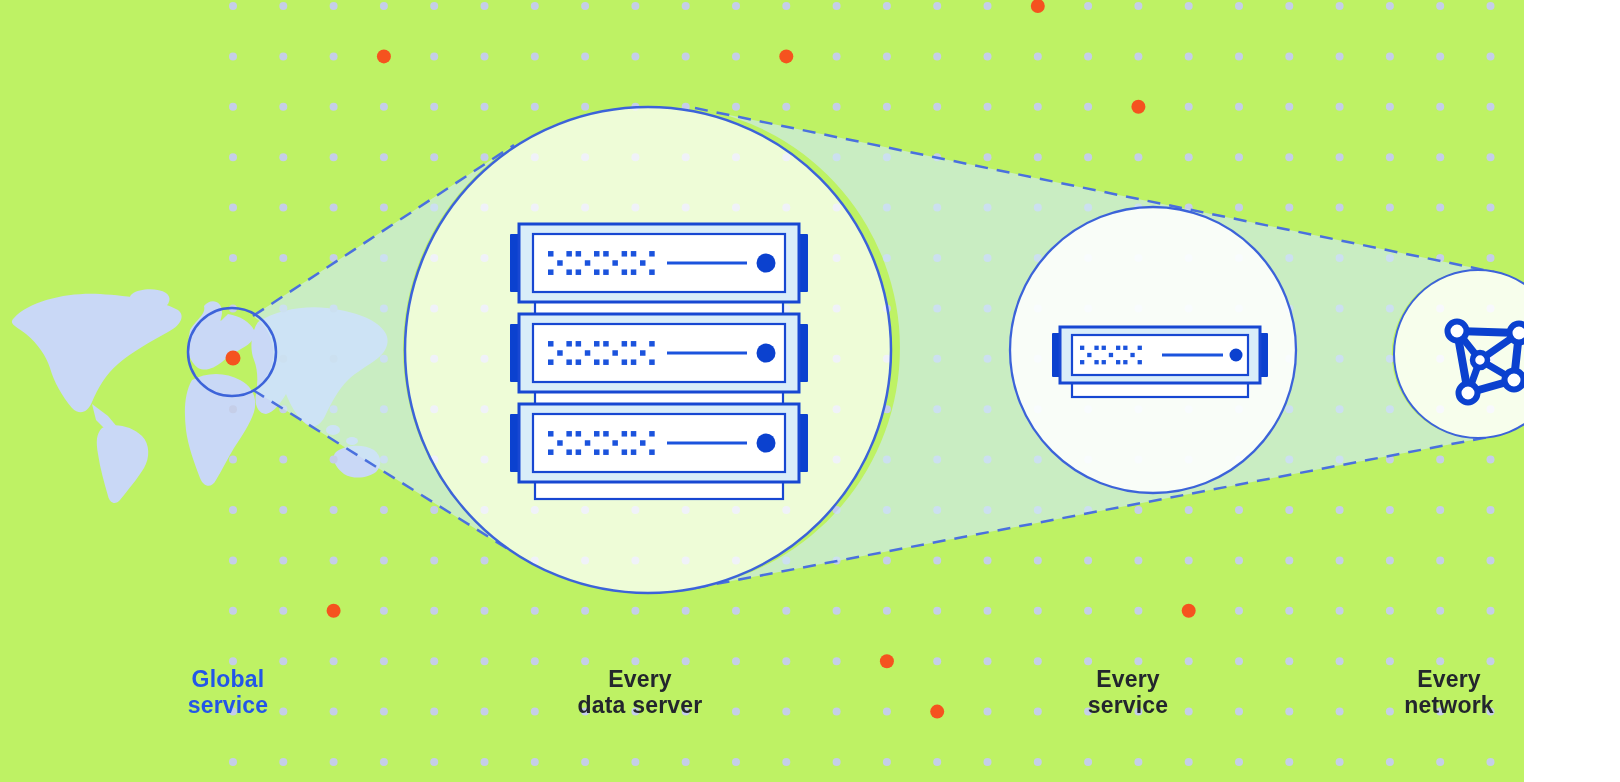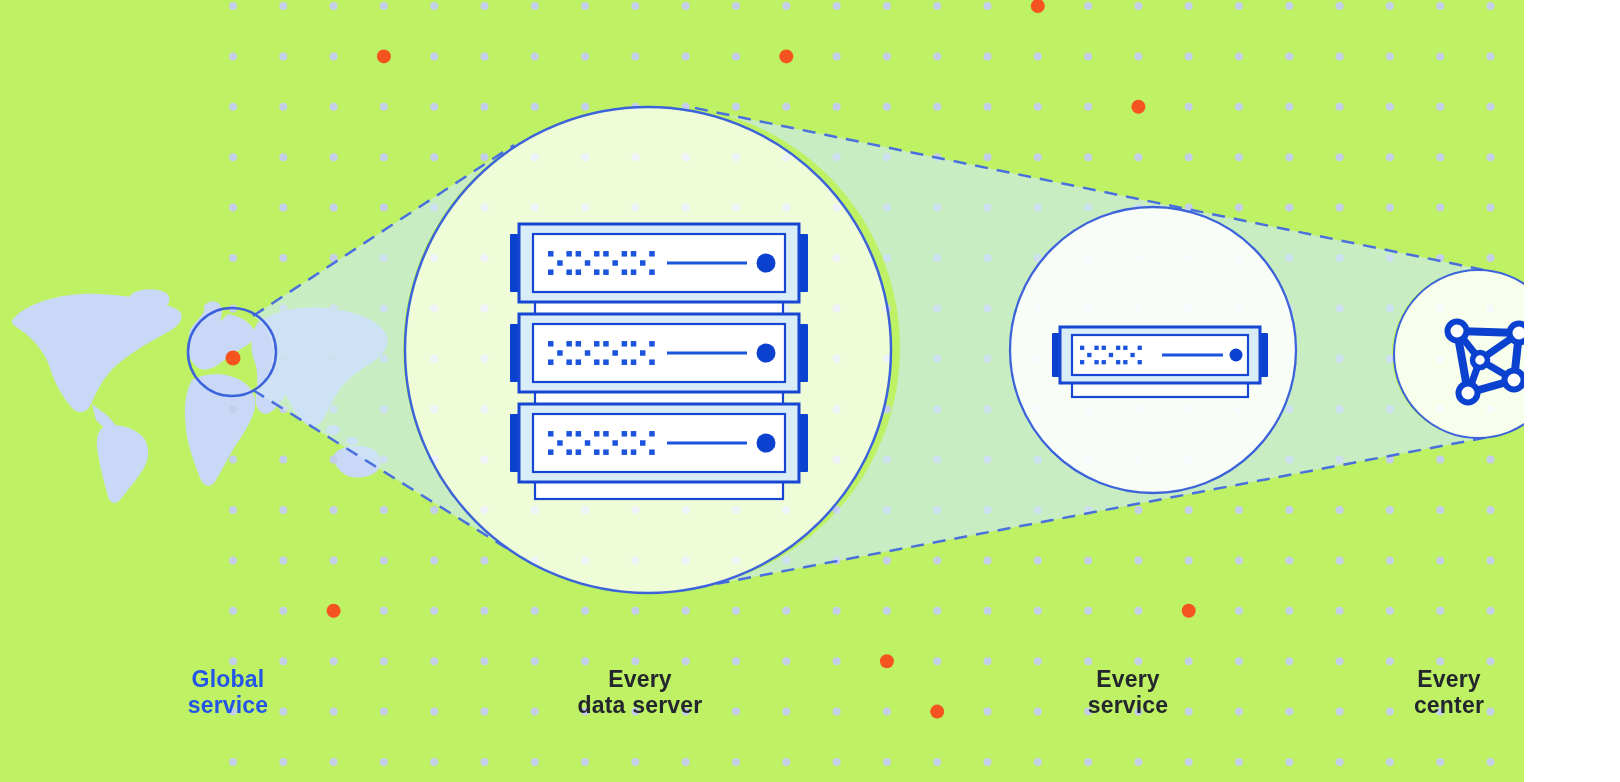--- a/index.html
+++ b/index.html
@@ -644,15 +644,15 @@
   <div class="stage-label" id="label-1" style="left: 640px; top: 666px; color: rgb(35, 38, 45);">
     <span>Every</span>
     <span>data server</span>
   </div>
   <div class="stage-label" id="label-2" style="left: 1128px; top: 666px; color: rgb(35, 38, 45);">
     <span>Every</span>
     <span>service</span>
   </div>
   <div class="stage-label" id="label-3" style="left: 1449px; top: 666px; color: rgb(35, 38, 45);">
     <span>Every</span>
-    <span>center</span>
+    <span>network</span>
   </div>
 </div>
 
 </body></html>

